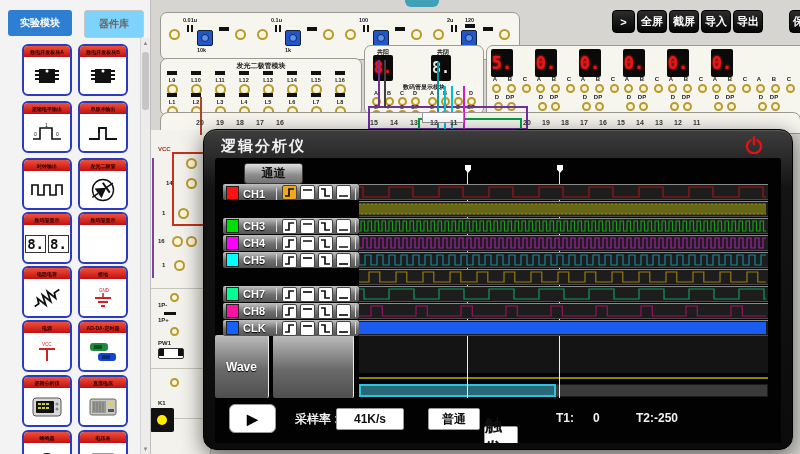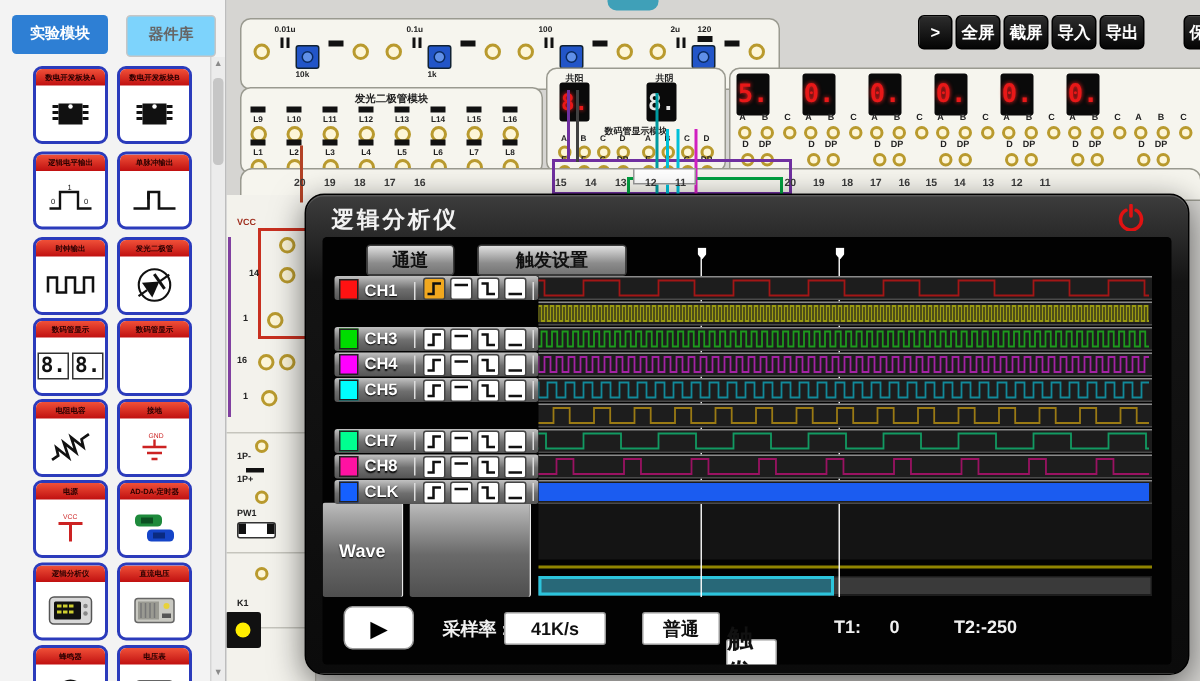--- a/index.html
+++ b/index.html
@@ -560,21 +560,20 @@
   <div class="analyzer">
     <div class="an-title">逻辑分析仪</div>
     <div class="abs" style="left:541px;top:6px;width:18px;height:18px;cursor:pointer;">
       <svg width="18" height="18" viewBox="0 0 18 18">
         <path d="M5.6 4.2 A7 7 0 1 0 12.4 4.2" fill="none" stroke="#e01212" stroke-width="2.4" stroke-linecap="round"></path>
         <line x1="9" y1="1" x2="9" y2="8" stroke="#e01212" stroke-width="2.4" stroke-linecap="round"></line>
       </svg>
     </div>
     <div class="an-screen" id="an-screen">
       <div class="an-tab" style="left:29px;width:57px;">通道</div>
-      <div class="an-tab" style="left:103px;width:98px;">触发设置</div>
 
       <div class="grad-block" style="left:0;top:177px;width:53px;height:63px;display:flex;align-items:center;justify-content:center;">
         <span style="color:#fff;font-size:12px;font-weight:bold;text-shadow:0 1px 1px #000;">Wave</span>
       </div>
       <div class="grad-block" style="left:58px;top:177px;width:80px;height:63px;"></div>
       <div class="abs" style="left:144px;top:177px;width:409px;height:38px;background:#141414;border-top:1px solid #666;box-sizing:border-box;"></div>
       <div class="abs" style="left:144px;top:219px;width:409px;height:2px;background:#8f8400;"></div>
       <div class="abs" style="left:144px;top:226px;width:409px;height:13px;background:#3a3a3a;border:1px solid #1c1c1c;box-sizing:border-box;"></div>
       <div class="abs" style="left:144px;top:226px;width:197px;height:13px;background:#286878;border:2px solid #2cc4dc;box-sizing:border-box;"></div>
 

